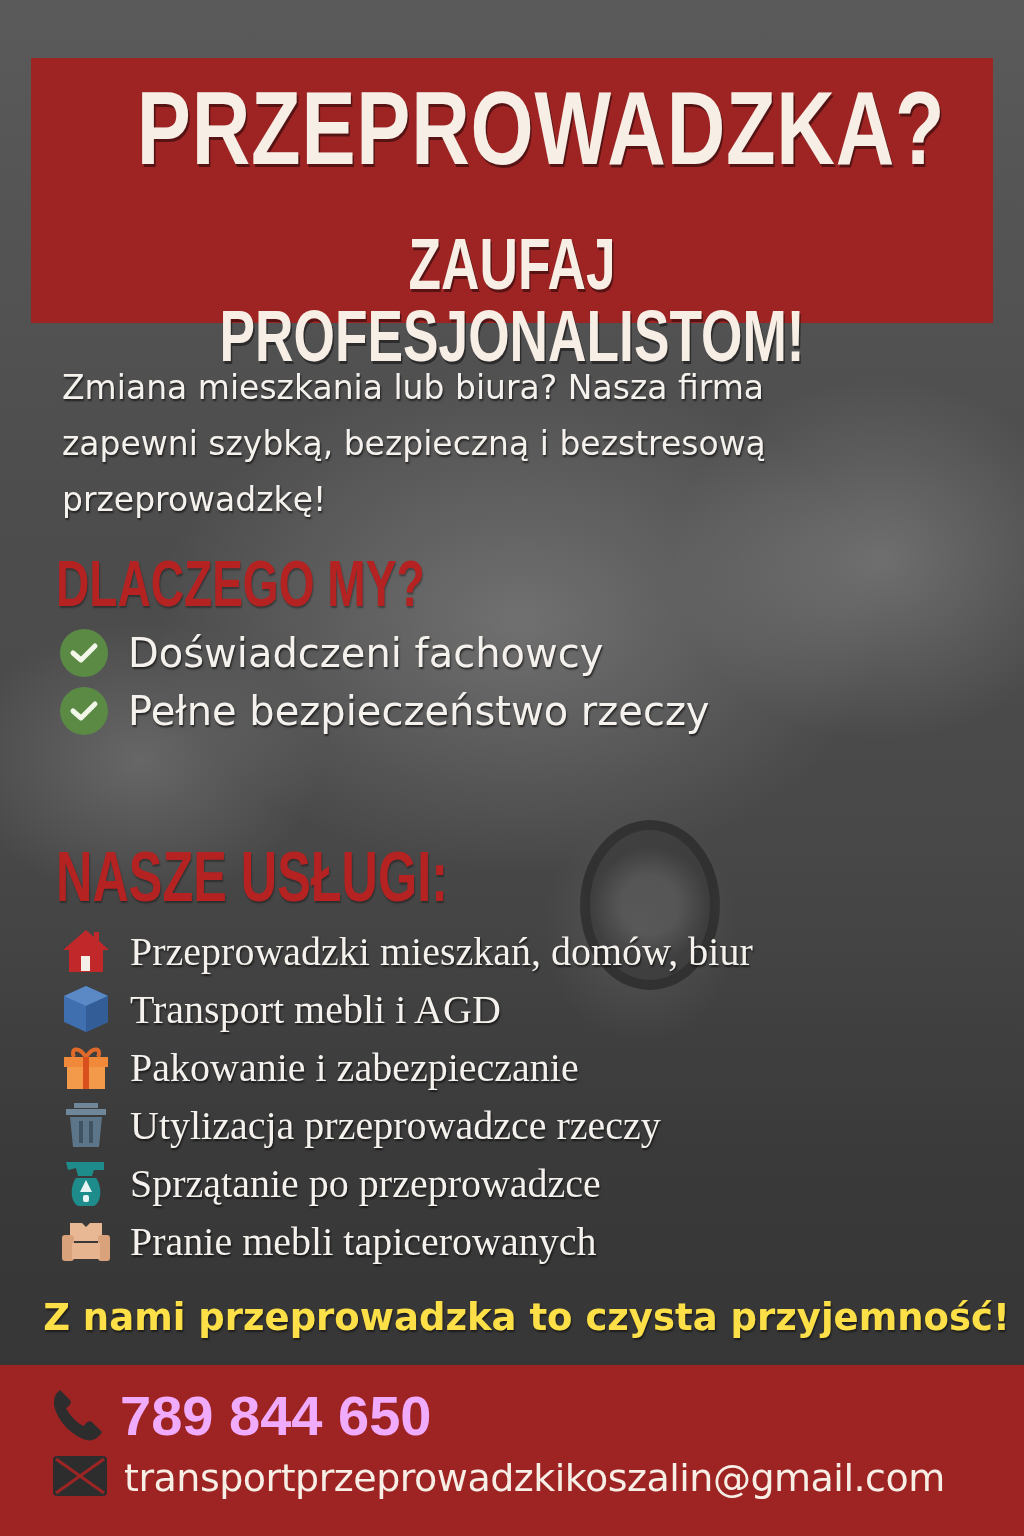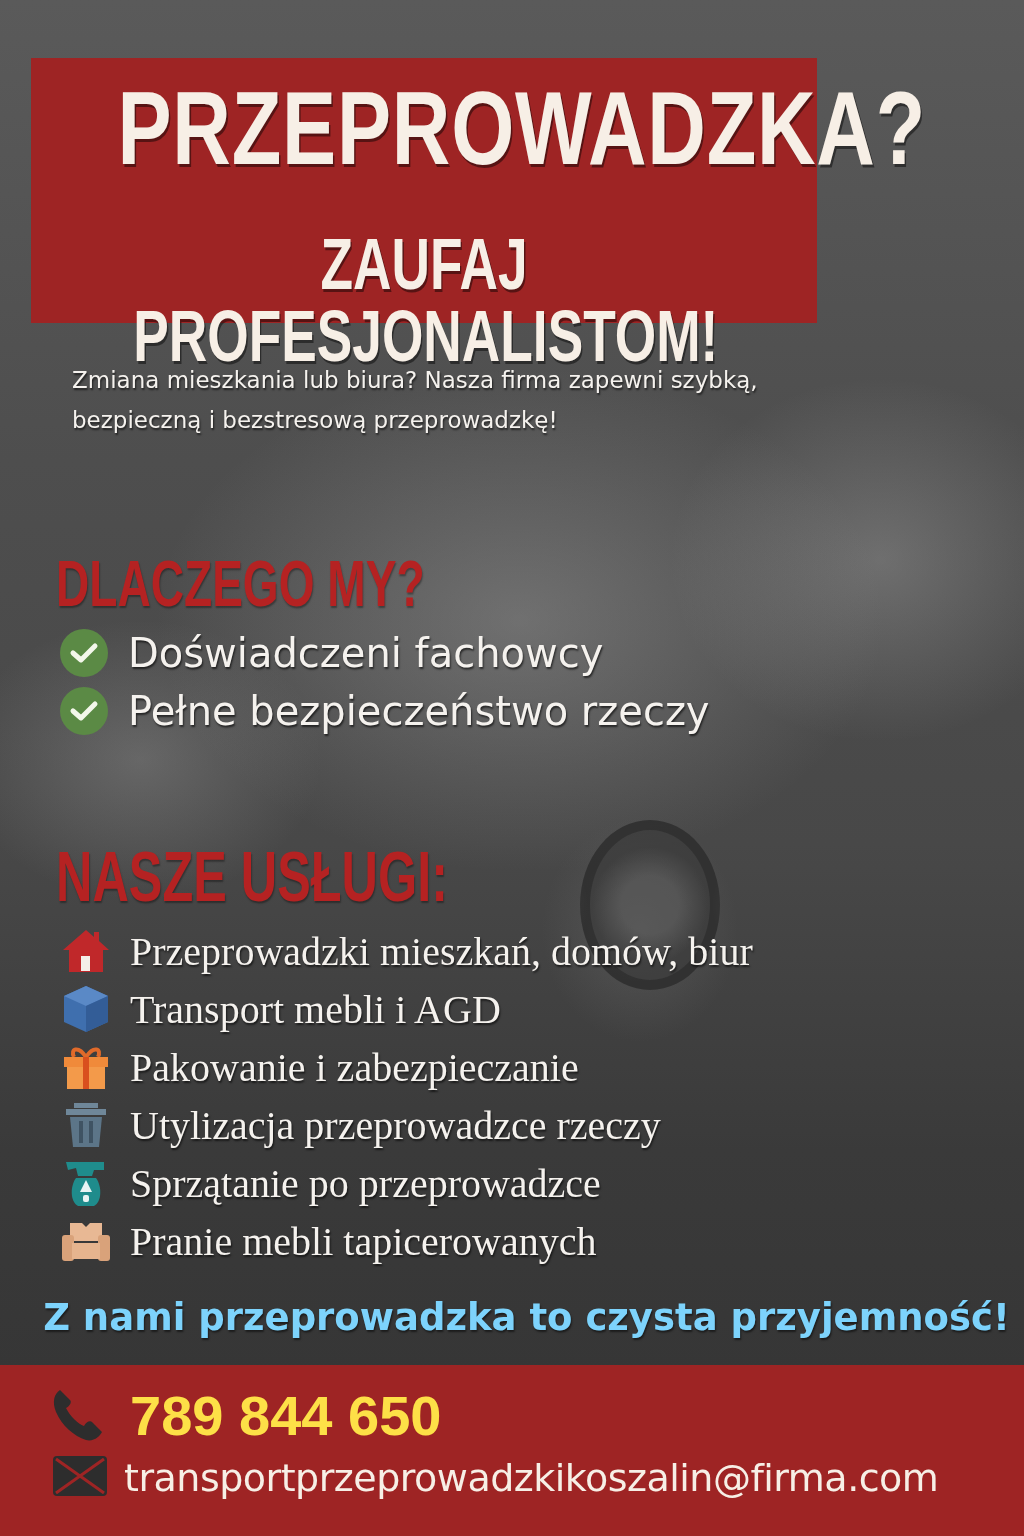--- a/index.html
+++ b/index.html
@@ -19,43 +19,43 @@
       radial-gradient(ellipse 140px 160px at 640px 930px, rgba(120,120,120,0.35), rgba(0,0,0,0) 70%),
       radial-gradient(ellipse 260px 200px at 140px 760px, rgba(190,190,190,0.25), rgba(0,0,0,0) 70%),
       linear-gradient(180deg, #5a5a5a 0%, #4e4e4e 30%, #484848 55%, #3a3a3a 75%, #333 100%);
   }
   .wheel {
     position: absolute; left: 580px; top: 820px; width: 140px; height: 170px;
     border-radius: 50%; border: 10px solid rgba(40,40,40,0.55);
     background: radial-gradient(circle, rgba(90,90,90,0.6) 30%, rgba(55,55,55,0.6) 60%);
   }
   .headline-box {
-    position: absolute; left: 31px; top: 58px; width: 786px; height: 265px;
+    position: absolute; left: 31px; top: 58px; width: 962px; height: 265px;
     background: #9e2424;
     text-align: center;
   }
   .headline-1 {
     position: absolute; left: 0; right: 0; top: 18px;
     font-family: "Liberation Sans", sans-serif; font-weight: 700;
     font-size: 104px; letter-spacing: 1px; line-height: 1;
     color: #f7efe6;
     transform: scaleX(0.78); transform-origin: center;
     text-shadow: 2px 3px 0 rgba(0,0,0,0.45);
   }
   .headline-2 {
     position: absolute; left: 0; right: 0; top: 170px;
     font-family: "Liberation Sans", sans-serif; font-weight: 700;
     font-size: 72px; line-height: 1;
     color: #f7efe6;
     transform: scaleX(0.74); transform-origin: center;
     text-shadow: 2px 3px 0 rgba(0,0,0,0.45);
   }
   .intro {
-    position: absolute; left: 72px; top: 360px; width: 820px;
-    font-size: 23px; line-height: 40px; color: #f5f2ee;
+    position: absolute; left: 62px; top: 360px; width: 820px;
+    font-size: 33px; line-height: 56px; color: #f5f2ee;
     text-shadow: 1px 2px 2px rgba(0,0,0,0.6);
   }
   .section-title {
     position: absolute; left: 56px;
     font-family: "Liberation Sans", sans-serif; font-weight: 700;
     color: #b52222; line-height: 1;
     transform-origin: left center;
     text-shadow: 1px 2px 2px rgba(0,0,0,0.35);
   }
   .why-title { top: 552px; font-size: 64px; transform: scaleX(0.72); }
@@ -69,32 +69,32 @@
   .why-list { top: 624px; }
   .services-list { top: 922px; font-family: Liberation Serif, serif; }
   .check {
     width: 48px; height: 48px; border-radius: 50%;
     background: #5b8a45; margin-right: 20px; flex: none;
     display: flex; align-items: center; justify-content: center;
   }
   .svc-icon { width: 52px; height: 48px; margin-right: 18px; flex: none; display:flex; align-items:center; justify-content:center; }
   .tagline {
     position: absolute; left: 0; right: 0; top: 1296px;
-    text-align: center; font-weight: 700; font-size: 37px; color: #7dd3fc;
+    text-align: center; font-weight: 700; font-size: 37px; color: #fde047;
     text-shadow: 1px 2px 2px rgba(0,0,0,0.5);
     margin-left: 29px;
   }
   .footer {
     position: absolute; left: 0; right: 0; top: 1365px; bottom: 0;
     background: #9e2424;
   }
   .phone-row { position: absolute; left: 50px; top: 18px; display: flex; align-items: center; }
   .phone-num {
     font-family: "Liberation Sans", sans-serif; font-weight: 700;
-    font-size: 56px; color: #fde047; margin-left: 24px; letter-spacing: 0px;
+    font-size: 56px; color: #f0abfc; margin-left: 14px; letter-spacing: 0px;
   }
   .email-row { position: absolute; left: 52px; top: 90px; display: flex; align-items: center; }
   .email-text { font-size: 38px; color: #f7efe6; margin-left: 16px; letter-spacing: -0.5px; }
 </style>
 </head>
 <body>
 
 <div class="bg"></div>
 <div class="wheel"></div>
 
@@ -204,15 +204,15 @@
     </span>
     <span class="phone-num">789 844 650</span>
   </div>
   <div class="email-row">
     <span>
       <svg width="56" height="42" viewBox="0 0 56 42">
         <rect x="1" y="1" width="54" height="40" rx="4" fill="#2d2d2d"></rect>
         <path d="M4 4 L52 38 M52 4 L4 38" stroke="#9e2424" stroke-width="3"></path>
       </svg>
     </span>
-    <span class="email-text">transportprzeprowadzkikoszalin@firma.com</span>
+    <span class="email-text">transportprzeprowadzkikoszalin@gmail.com</span>
   </div>
 </div>
 
 </body></html>

